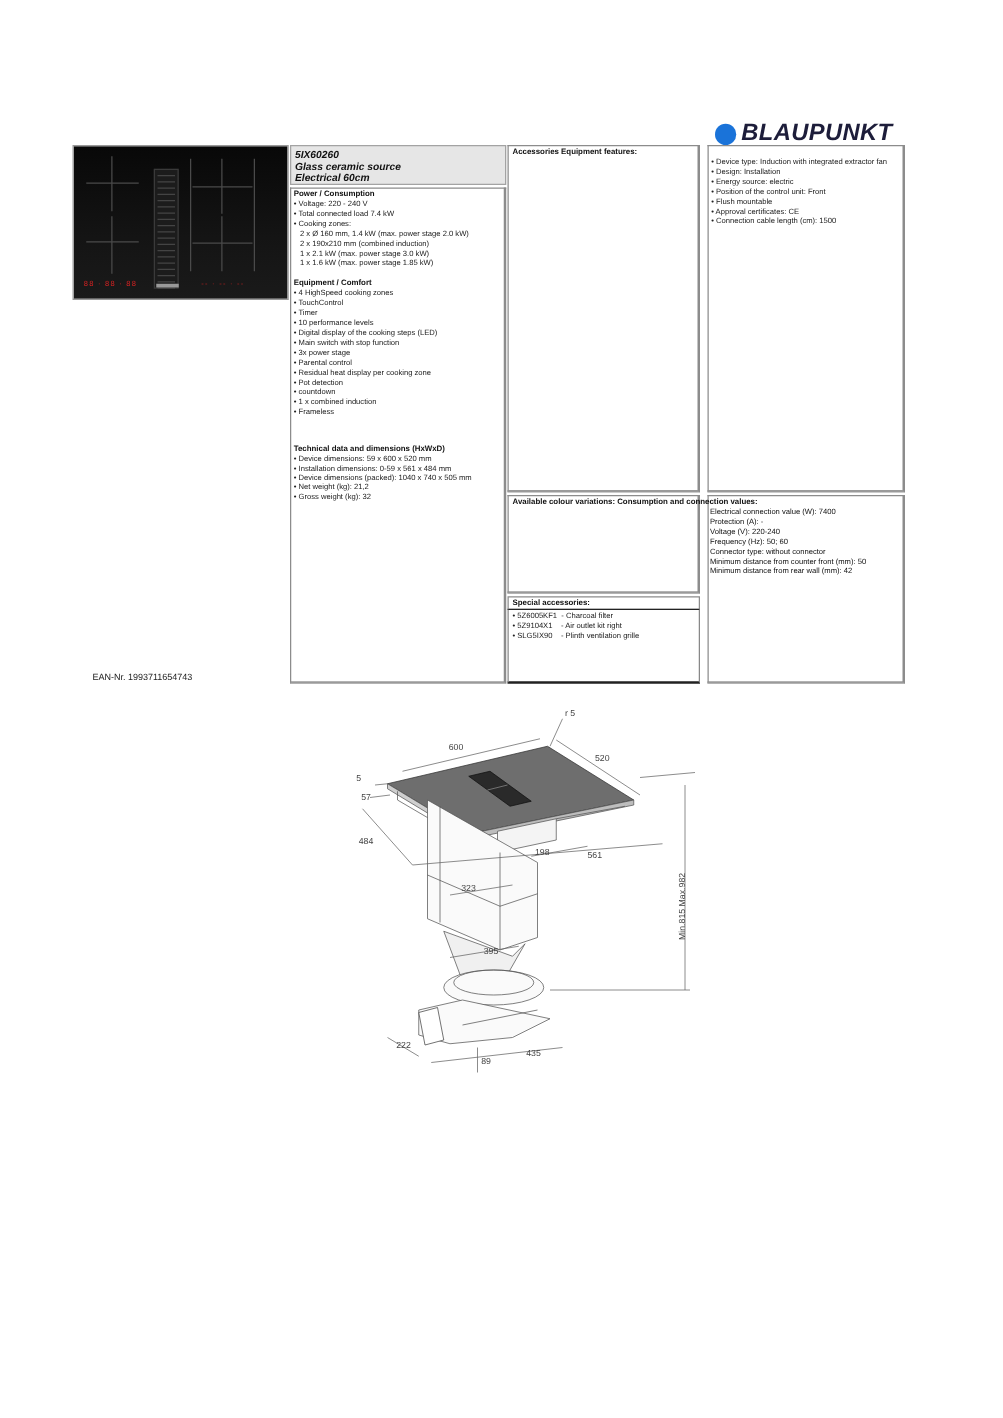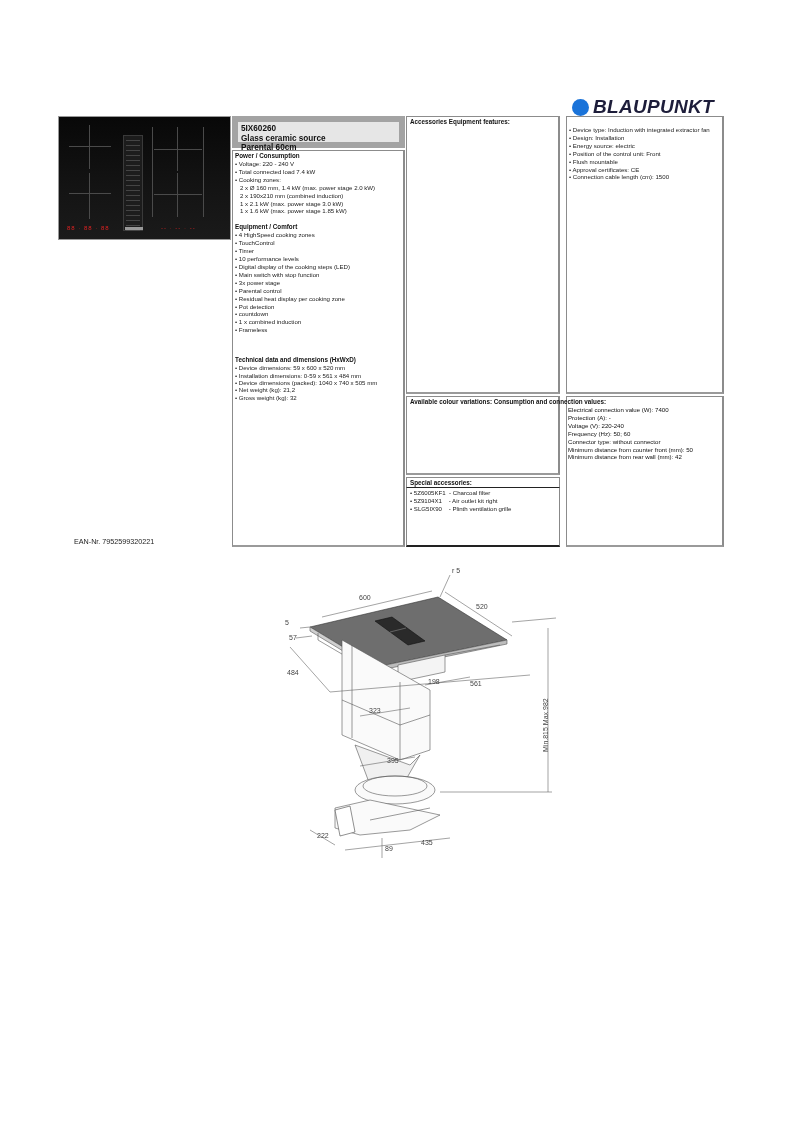--- a/index.html
+++ b/index.html
@@ -17,21 +17,21 @@
   .product-photo { left: 58px; top: 116px; width: 173px; height: 124px; background: linear-gradient(180deg, #080808 0%, #141414 60%, #1a1a1a 100%); border: 1px solid #999; }
   .hob-line { position: absolute; background: #4a4a4a; }
   .hob-vent { position: absolute; left: 64px; top: 18px; width: 20px; height: 96px; background: #1c1c1c; border: 1px solid #3a3a3a; }
   .hob-vent i { display: block; height: 1px; background: #444; margin: 4px 2px 0 2px; }
   .hob-leds { position: absolute; bottom: 8px; font-size: 6px; color: #d22; letter-spacing: 1px; }
   .hob-logo { position: absolute; left: 66px; bottom: 9px; width: 18px; height: 3px; background: #999; }
   .hob-bracket { position: absolute; border: 1px solid #4a4a4a; }
 
   
   .panel { border: 1px solid #8c8c8c; background: #fff; border-bottom-width: 2px; border-right-width: 2px; border-bottom-color: #9a9a9a; }
-  .panel-title-box { left: 232px; top: 116px; width: 173px; height: 32px; background: #e6e6e6; border: 6px solid #a3a3a3; padding: 2px 3px; }
+  .panel-title-box { left: 232px; top: 116px; width: 173px; height: 32px; background: #e6e6e6; border: 1px solid #a3a3a3; padding: 2px 3px; font-style: italic; }
   .title-line { font-size: 8.2px; font-weight: bold; line-height: 9.6px; white-space: nowrap; }
 
   .sec-h { font-size: 6.3px; font-weight: bold; line-height: 8px; white-space: nowrap; }
   .li { font-size: 6.1px; line-height: 7.9px; white-space: nowrap; color: #222; }
   .li.indent { padding-left: 5px; }
 
   .left-col { left: 232px; top: 150px; width: 173px; height: 397px; padding: 1px 2px; }
 
   .acc-features { left: 406px; top: 116px; width: 154px; height: 278px; padding: 1px 3px; }
   .features-right { left: 566px; top: 116px; width: 158px; height: 278px; padding: 9px 2px; }
@@ -90,21 +90,21 @@
   <div class="hob-line" style="left:118px;top:56px;width:1px;height:44px;"></div>
   <div class="hob-line" style="left:95px;top:77px;width:48px;height:1px;"></div>
   <div class="hob-leds" style="left:8px;">88 · 88 · 88</div>
   <div class="hob-logo"></div>
   <div class="hob-leds" style="left:102px;color:#b22;">-- · -- · --</div>
 </div>
 
 <div class="abs panel-title-box">
   <div class="title-line">5IX60260</div>
   <div class="title-line">Glass ceramic source</div>
-  <div class="title-line">Parental 60cm</div>
+  <div class="title-line">Electrical 60cm</div>
 </div>
 
 <div class="abs panel left-col">
   <div class="sec-h">Power / Consumption</div>
   <div class="li">• Voltage: 220 - 240 V</div>
   <div class="li">• Total connected load 7.4 kW</div>
   <div class="li">• Cooking zones:</div>
   <div class="li indent">2 x Ø 160 mm, 1.4 kW (max. power stage 2.0 kW)</div>
   <div class="li indent">2 x 190x210 mm (combined induction)</div>
   <div class="li indent">1 x 2.1 kW (max. power stage 3.0 kW)</div>
@@ -165,21 +165,21 @@
 
 <div class="abs special-title">
   <div class="sec-h">Special accessories:</div>
 </div>
 <div class="abs special-box">
   <div class="li" style="white-space:pre;">• 5Z6005KF1  - Charcoal filter</div>
   <div class="li" style="white-space:pre;">• 5Z9104X1    - Air outlet kit right</div>
   <div class="li" style="white-space:pre;">• SLG5IX90    - Plinth ventilation grille</div>
 </div>
 
-<div class="abs ean">EAN-Nr. 7952599320221</div>
+<div class="abs ean">EAN-Nr. 1993711654743</div>
 
 <svg class="abs drawing" viewBox="262 563 300 300" width="300" height="300">
   <g stroke="#555" stroke-width="0.6" fill="none">
 
     <polygon points="310,627 438,597 507,640 376,667" fill="#6e6e6e" stroke="#333"></polygon>
     <polygon points="310,627 376,667 376,671 310,631" fill="#cfcfcf"></polygon>
     <polygon points="376,667 507,640 507,644 376,671" fill="#bdbdbd"></polygon>
 
     <polygon points="375,621 392,617 425,641 408,645" fill="#2a2a2a" stroke="#111"></polygon>
     <line x1="390" y1="632" x2="406" y2="628" stroke="#888"></line>

